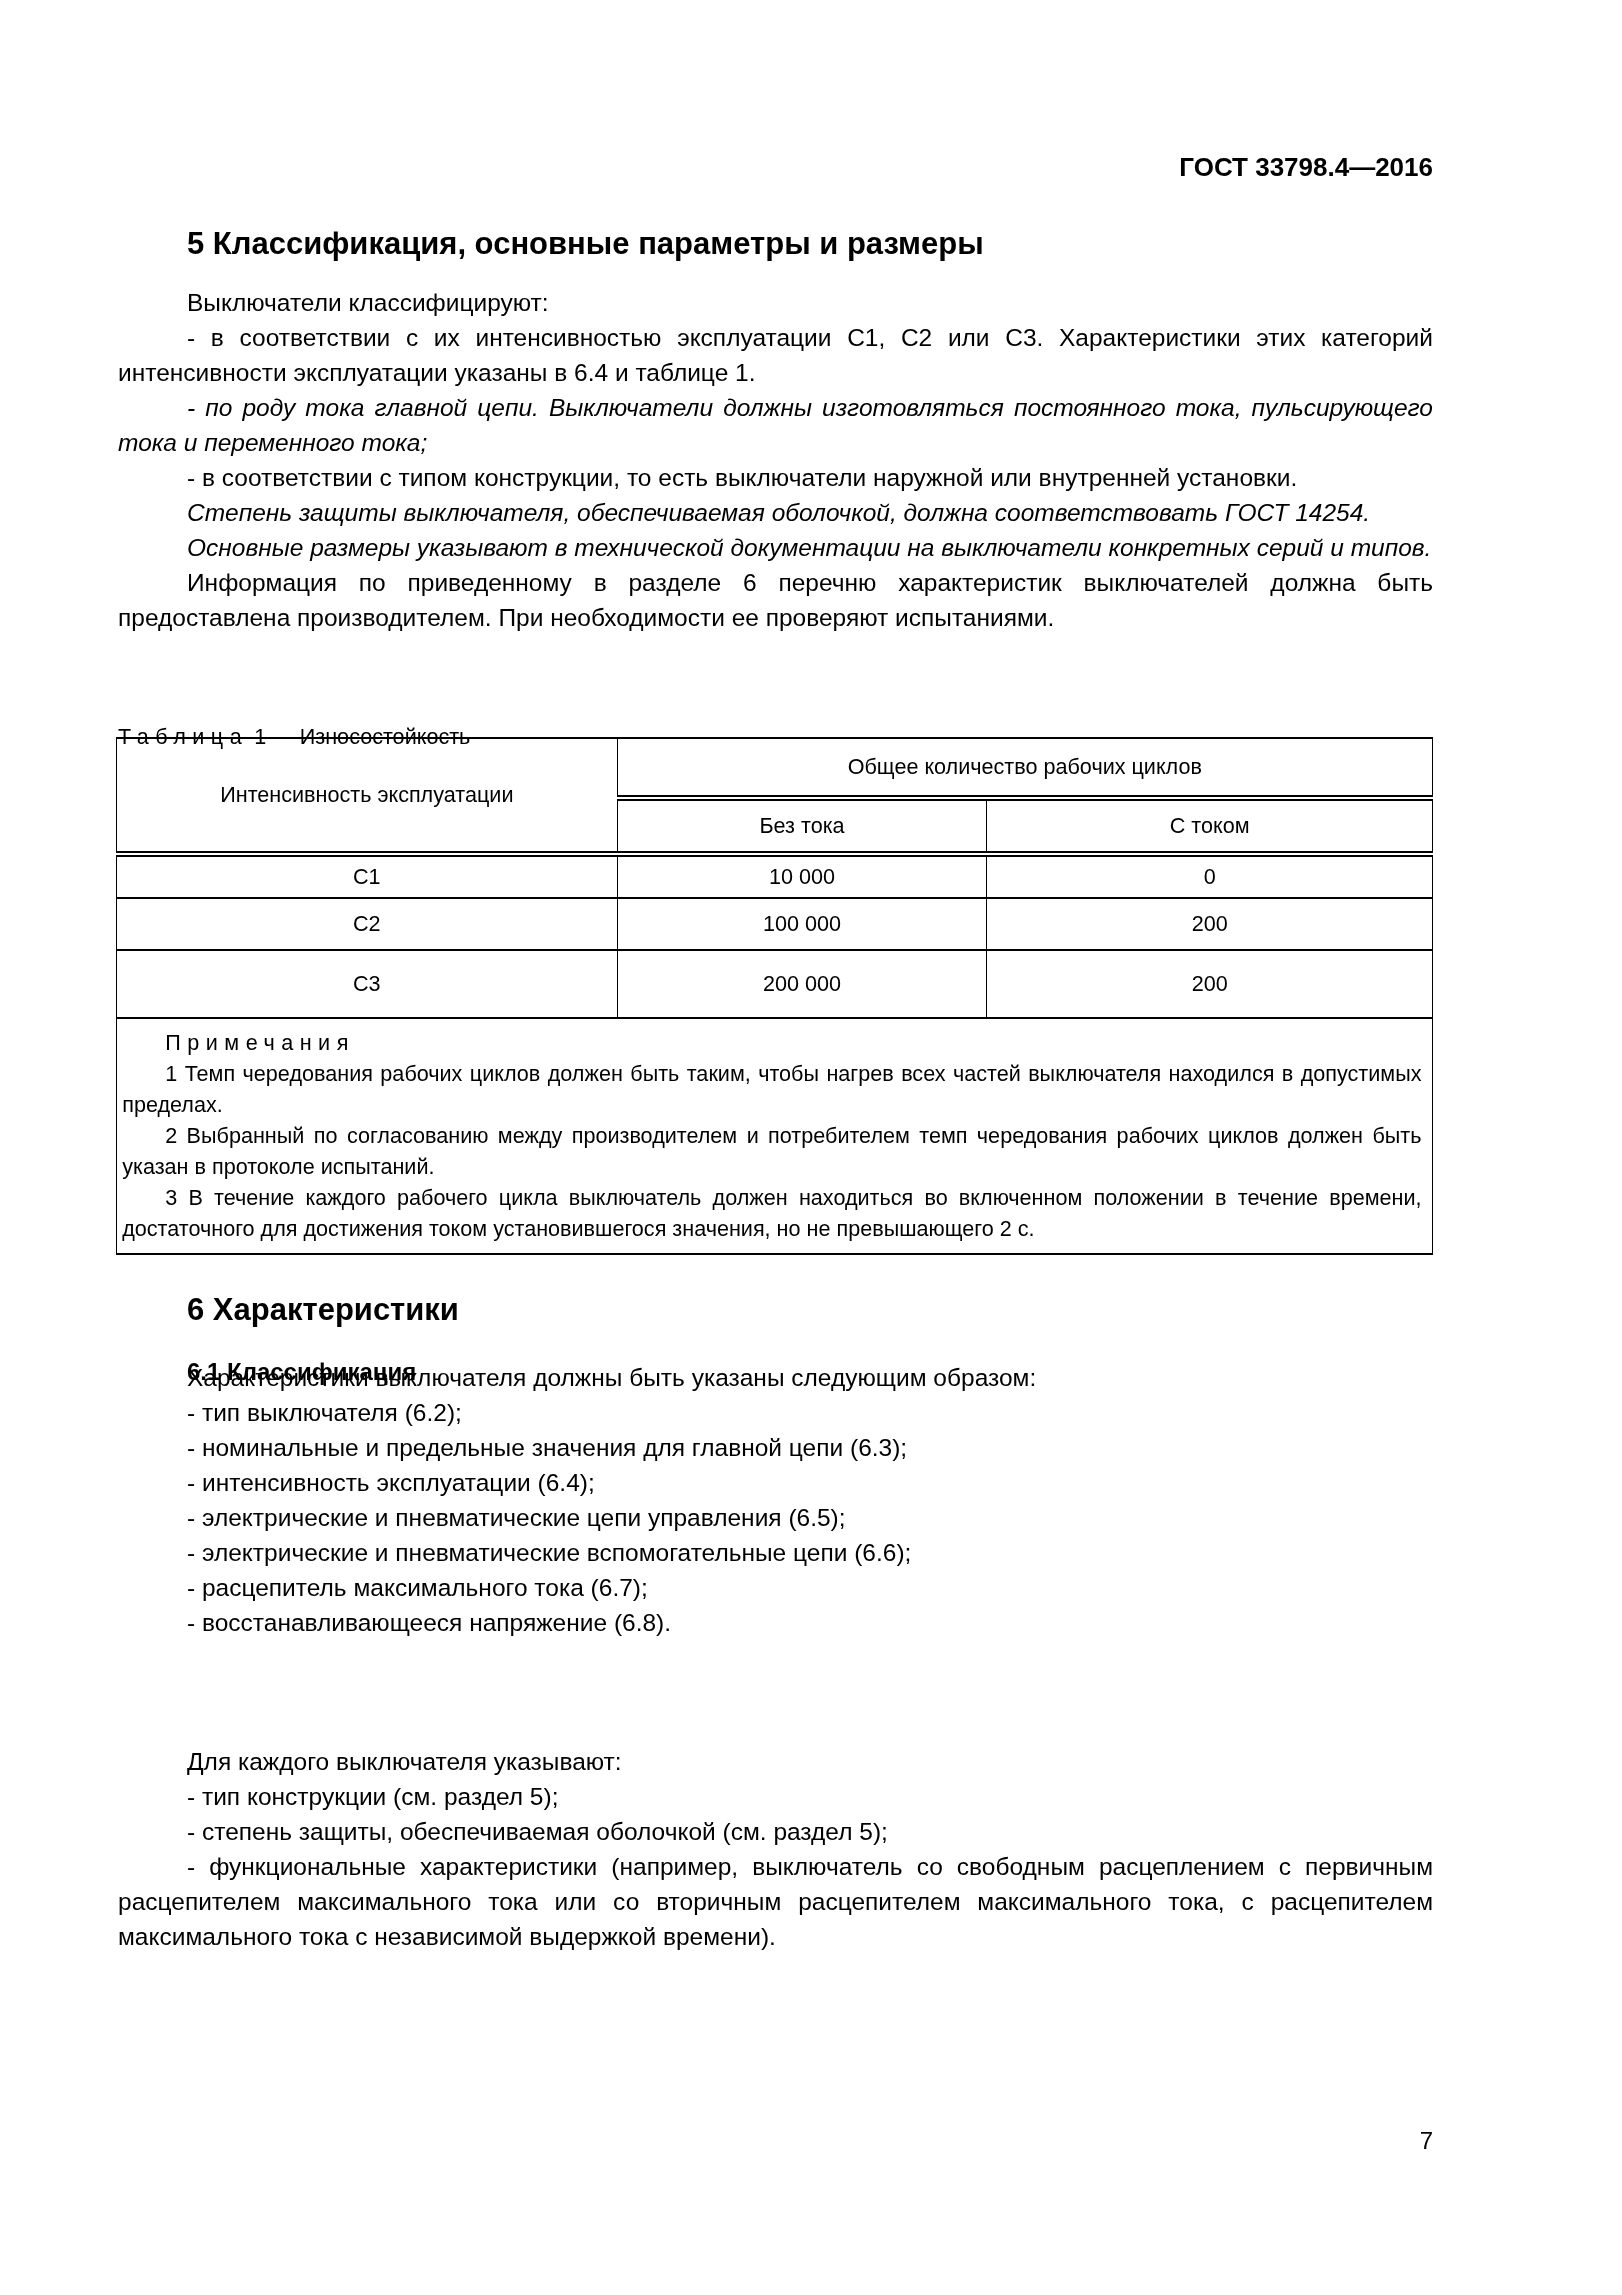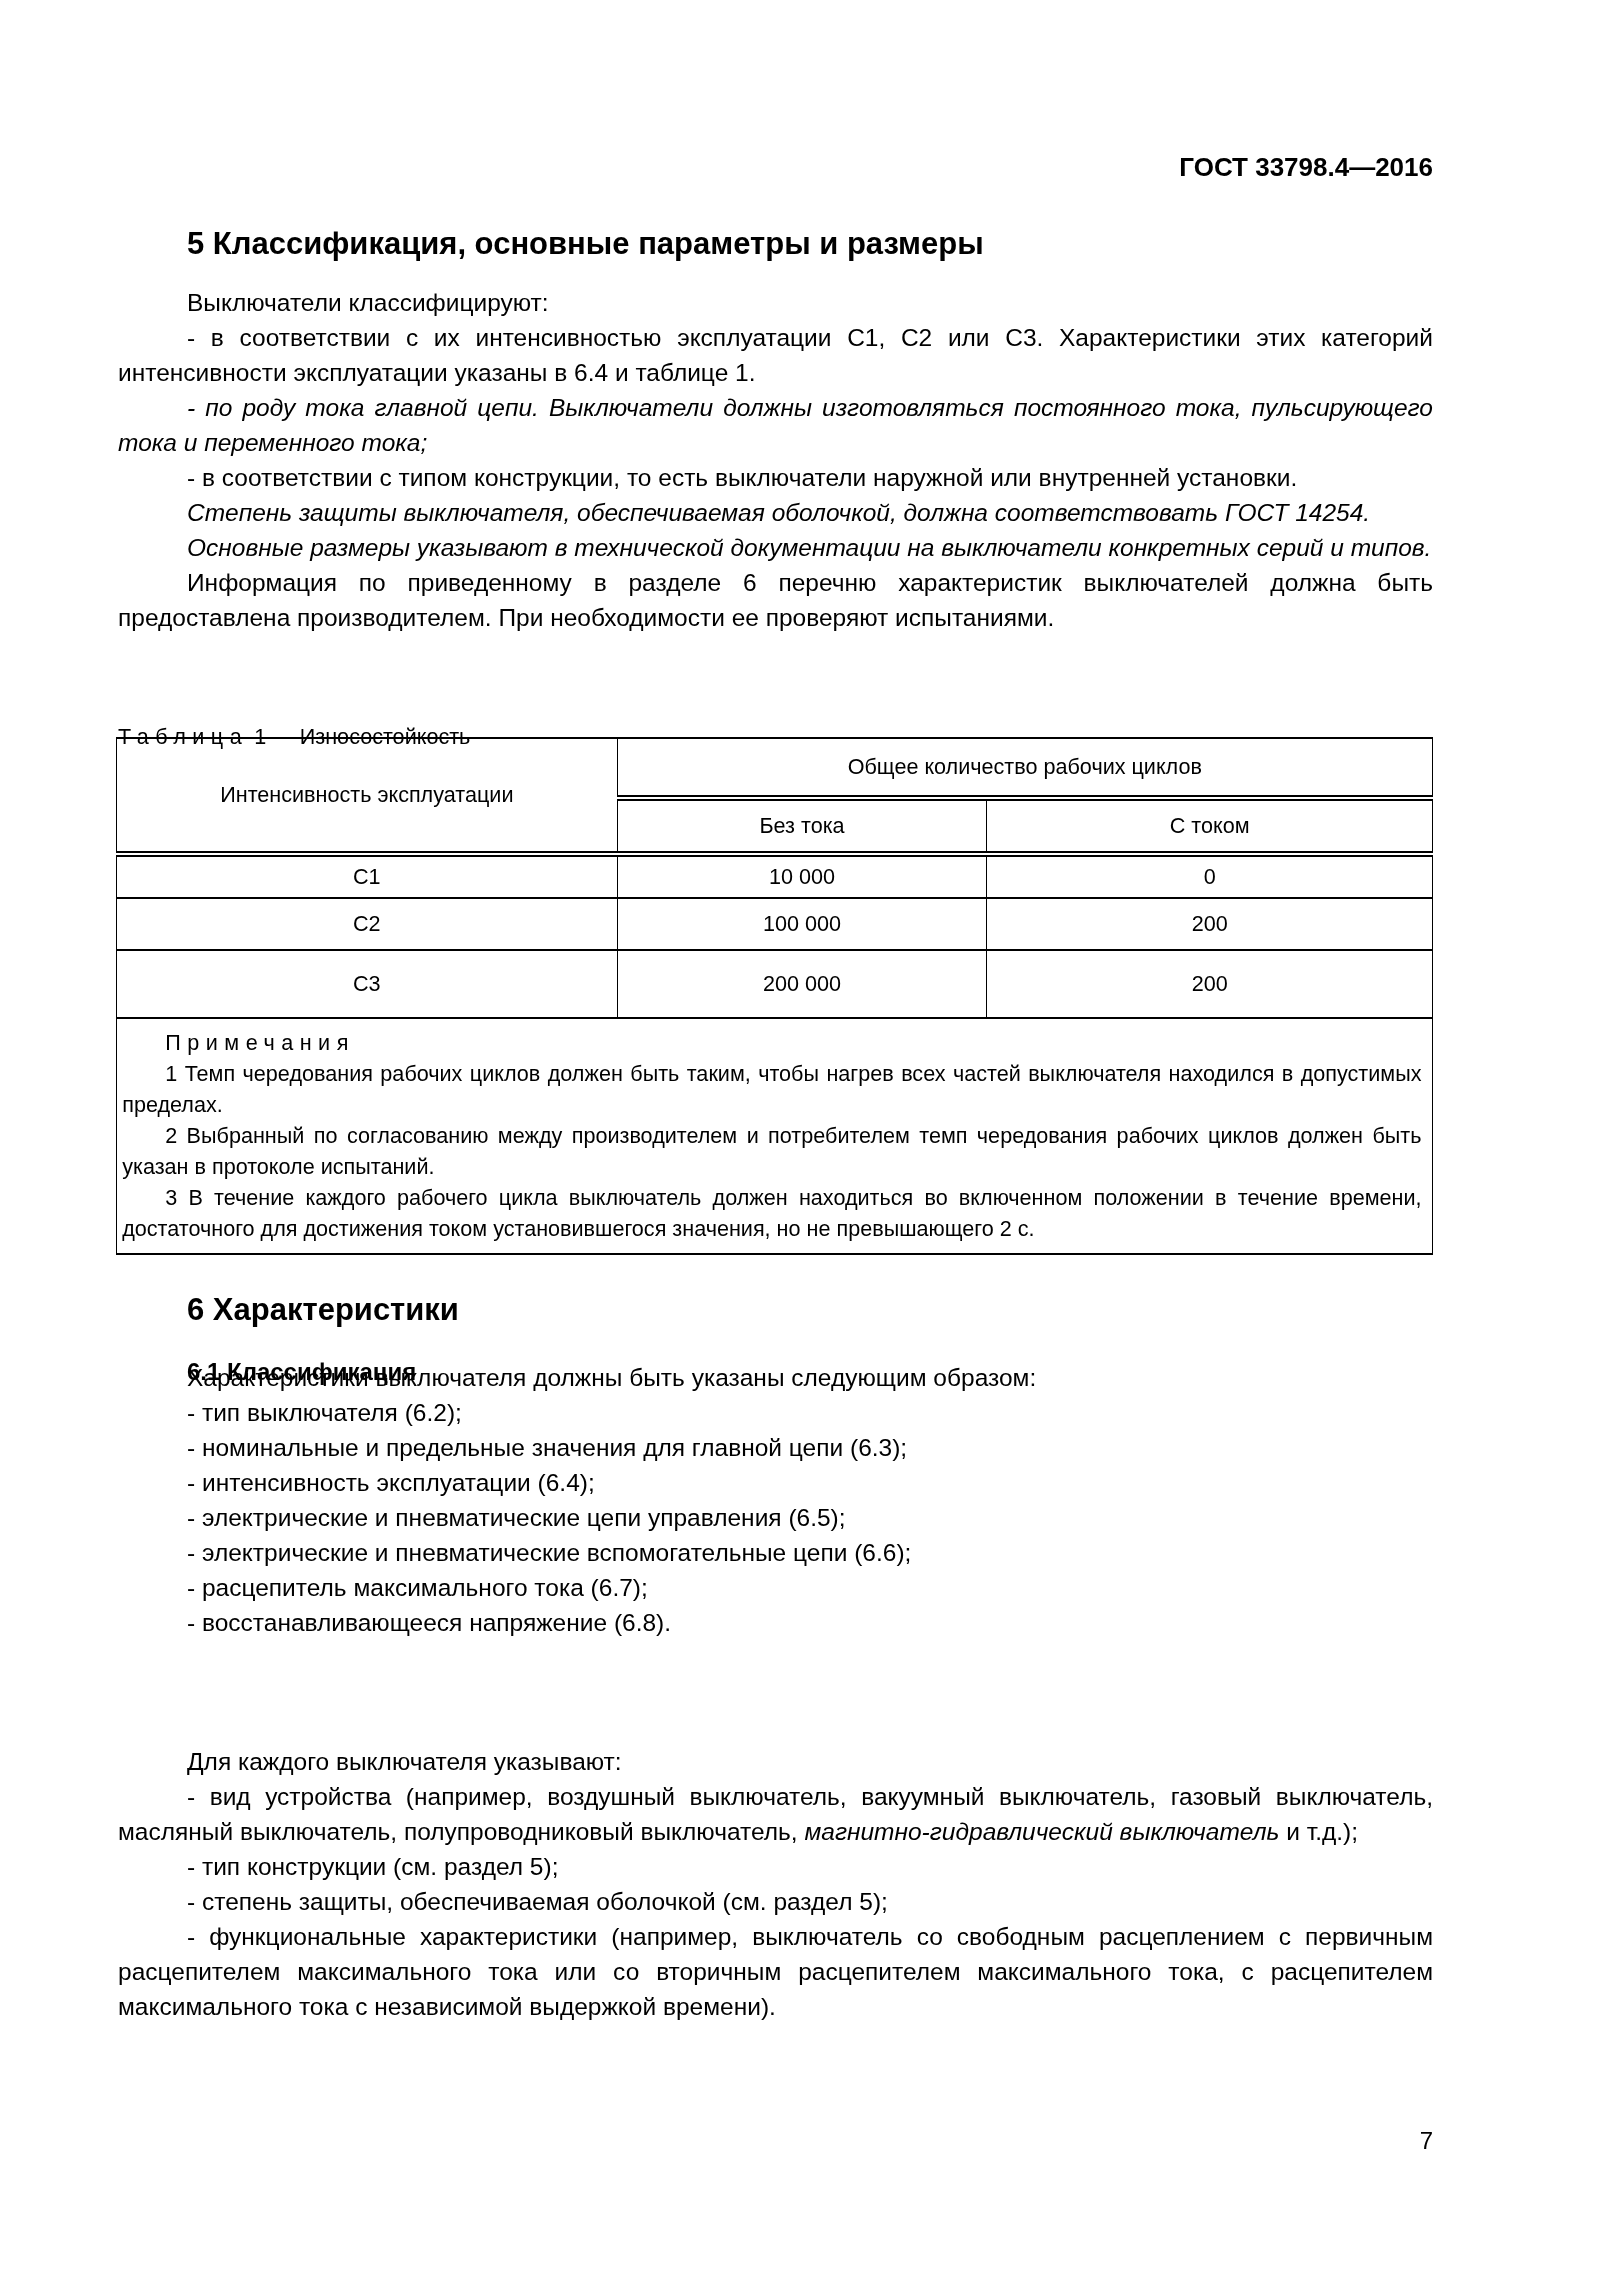--- a/index.html
+++ b/index.html
@@ -105,23 +105,20 @@
     <p class="p ind">- номинальные и предельные значения для главной цепи (6.3);</p>
     <p class="p ind">- интенсивность эксплуатации (6.4);</p>
     <p class="p ind">- электрические и пневматические цепи управления (6.5);</p>
     <p class="p ind">- электрические и пневматические вспомогательные цепи (6.6);</p>
     <p class="p ind">- расцепитель максимального тока (6.7);</p>
     <p class="p ind">- восстанавливающееся напряжение (6.8).</p>
   </div>
 
   <div class="content" style="top:1744px;">
     <p class="p ind">Для каждого выключателя указывают:</p>
-    <p class="p ind">
-      <span>- вид устройства (например, воздушный выключатель, вакуумный выключатель, газовый выключатель, масляный выключатель, полупроводниковый выключатель, </span><span class="it">магнитно-гидравлический выключатель</span><span> и т.д.);</span>
-    </p>
     <p class="p ind">- тип конструкции (см. раздел 5);</p>
     <p class="p ind">- степень защиты, обеспечиваемая оболочкой (см. раздел 5);</p>
     <p class="p ind">- функциональные характеристики (например, выключатель со свободным расцеплением с первичным расцепителем максимального тока или со вторичным расцепителем максимального тока, с расцепителем максимального тока с независимой выдержкой времени).</p>
   </div>
 
   <div class="pnum">7</div>
 </div>
 
 
 </body></html>

